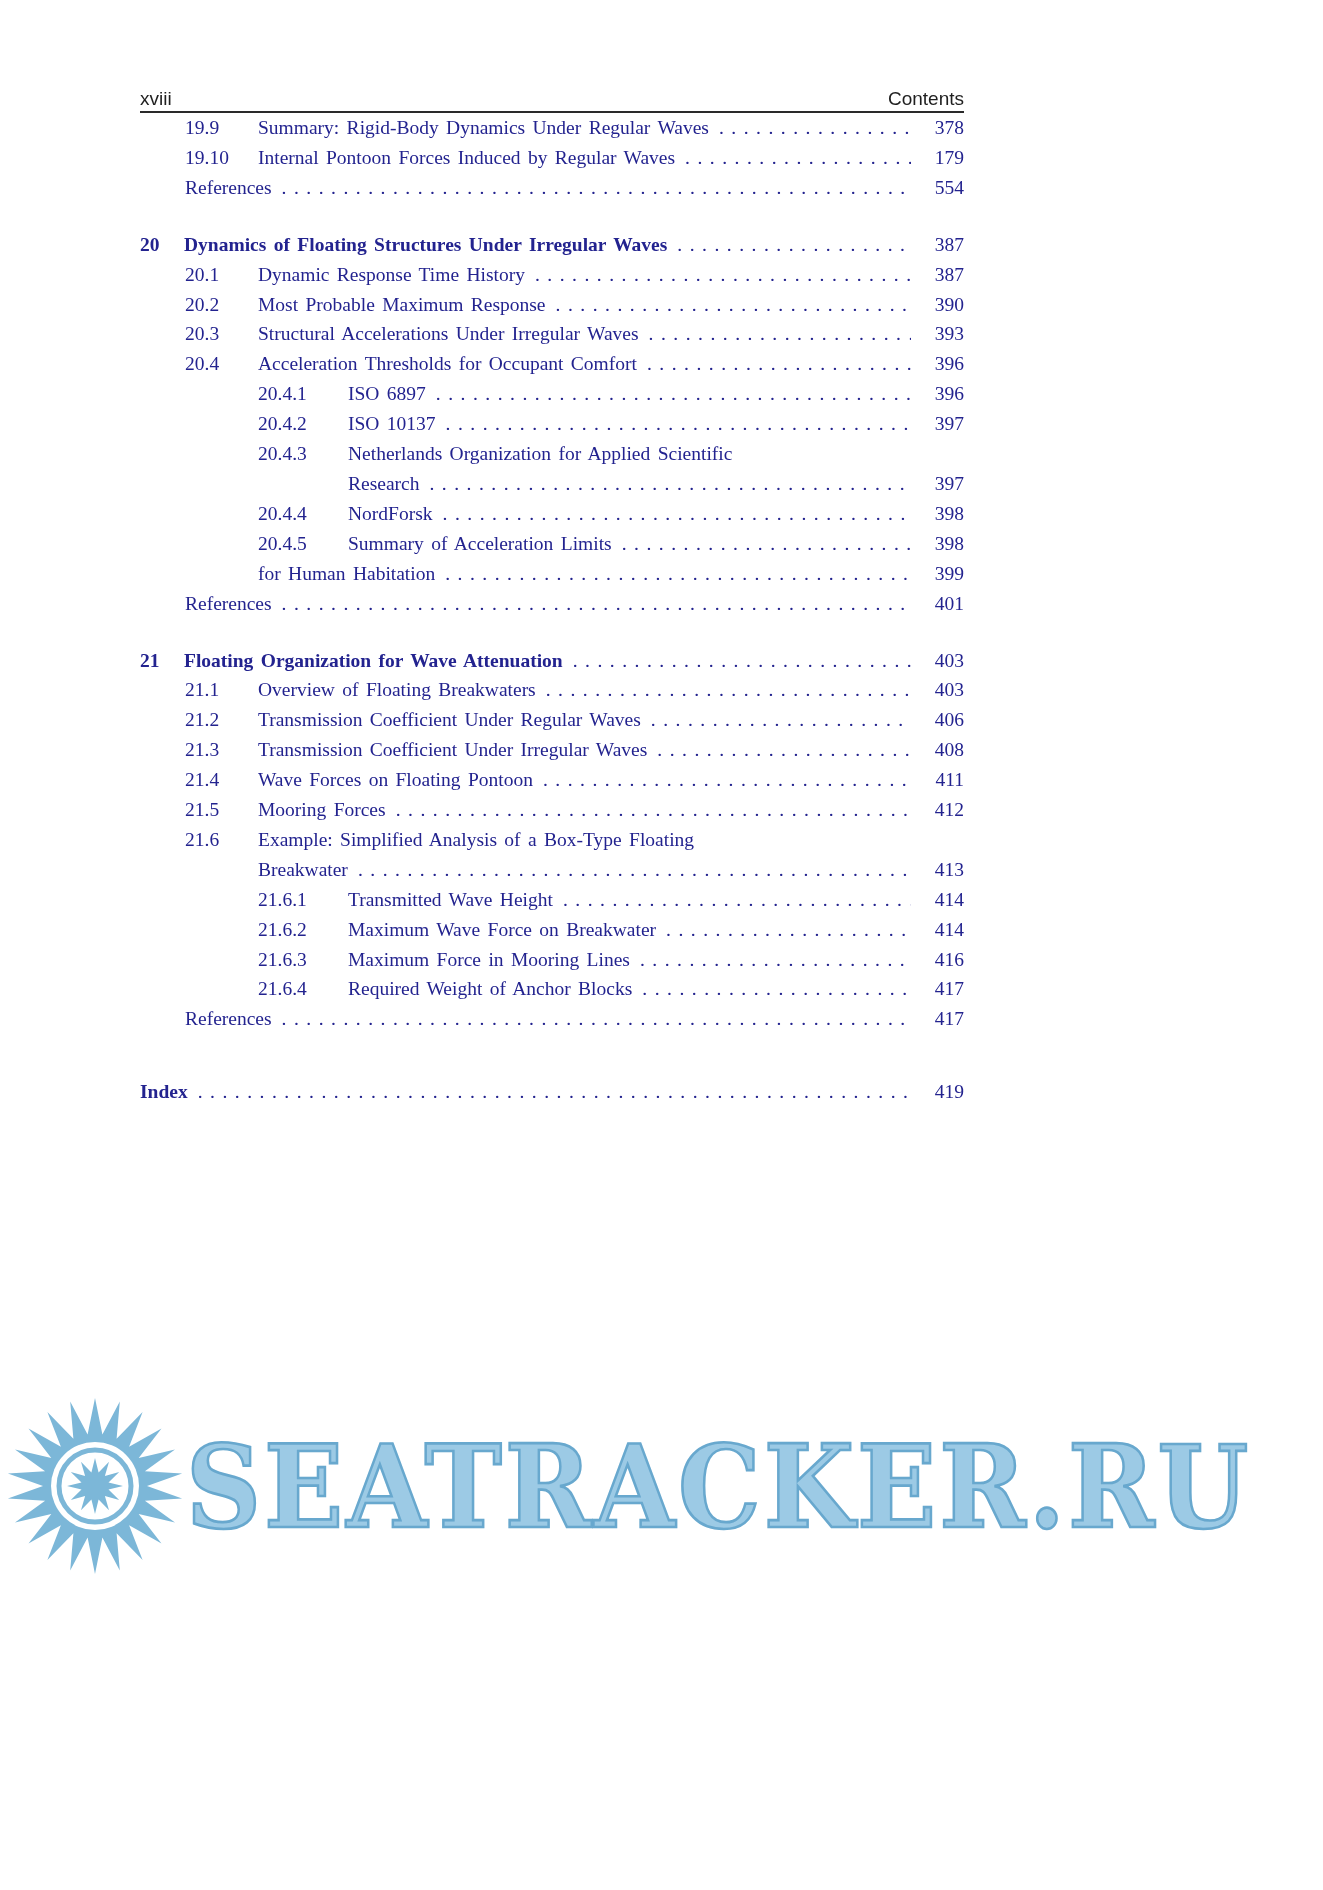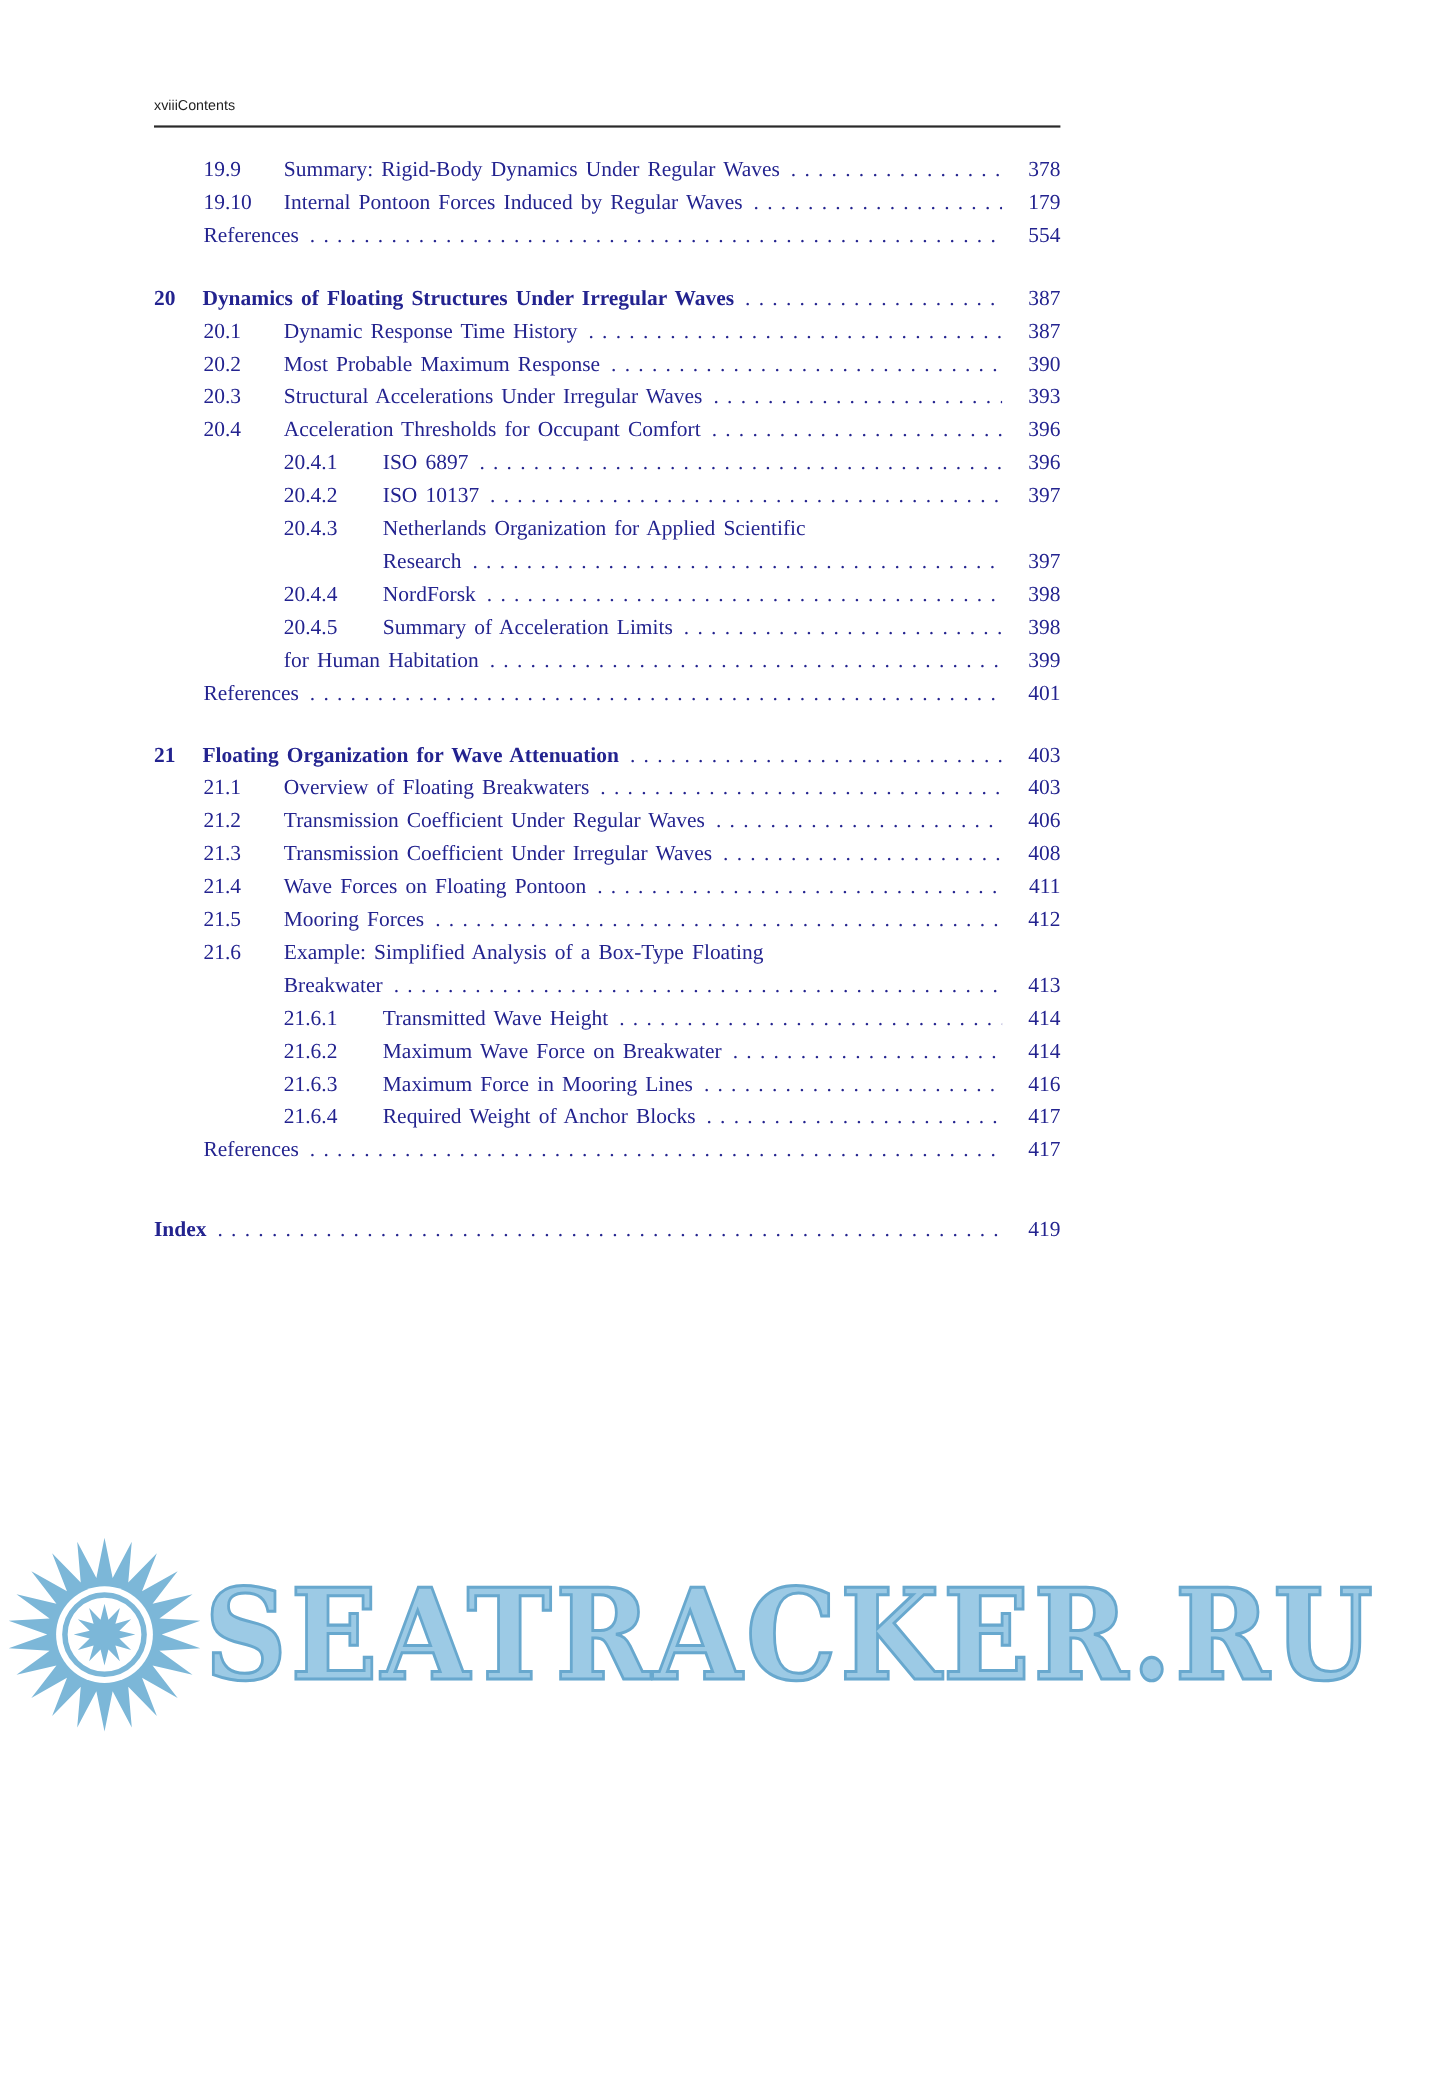--- a/index.html
+++ b/index.html
@@ -14,29 +14,29 @@
     background: #ffffff;
     overflow: hidden;
   }
   .content {
     position: absolute;
     left: 140px; top: 88px;
     width: 824px;
   }
   .page-header {
     display: flex;
+    justify-content: space-between;
     align-items: baseline;
     font-family: "Liberation Sans", sans-serif;
-    font-size: 13px;
+    font-size: 19px;
     color: var(--header-color, #1f1f1f);
-    padding-bottom: 11px;
+    padding-bottom: 1px;
     border-bottom: 2px solid #2a2a2a;
   }
   .toc {
-    padding-top: 24px;
     color: var(--toc-color, #23238f);
     font-size: 19.5px;
   }
   .entry.gap-chapter { margin-top: 13px; }
   .entry.gap-index   { margin-top: 29px; }
   .line {
     display: flex;
     align-items: baseline;
     line-height: 29.9px;
     word-spacing: 2.5px;

